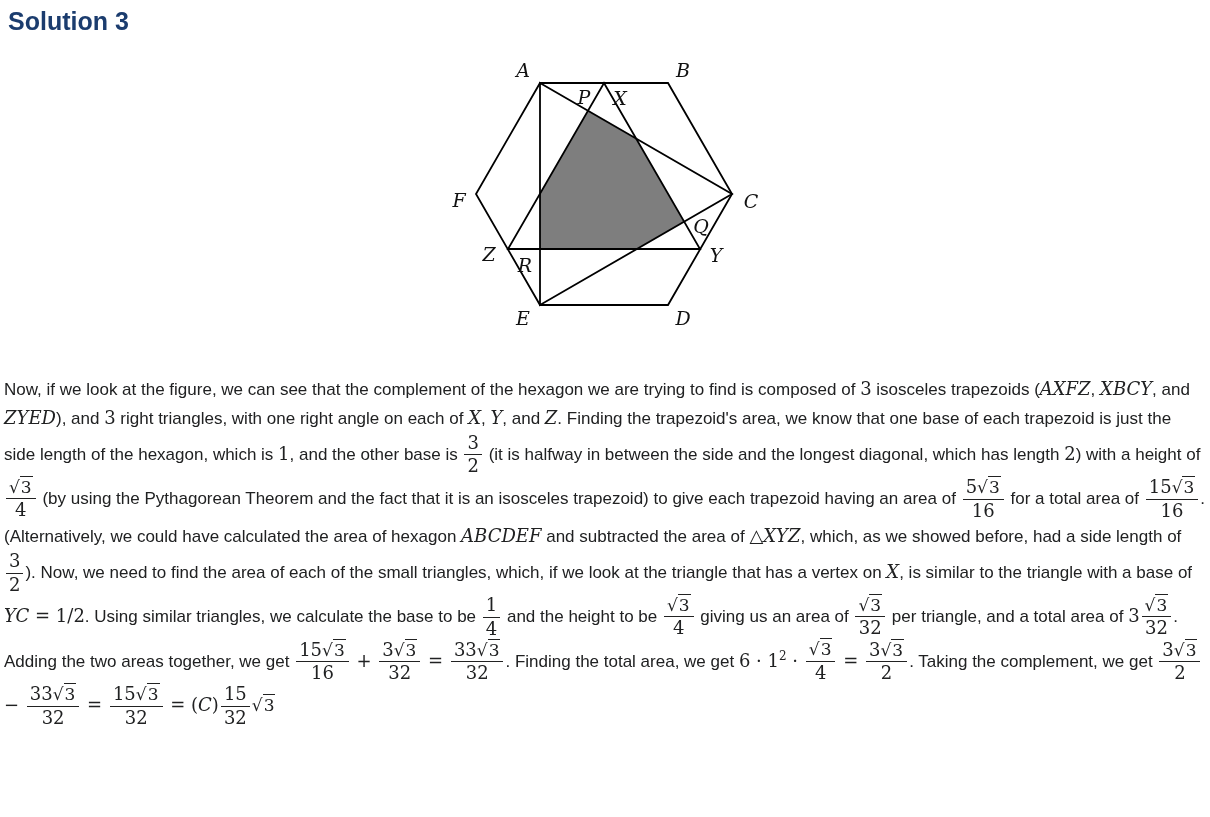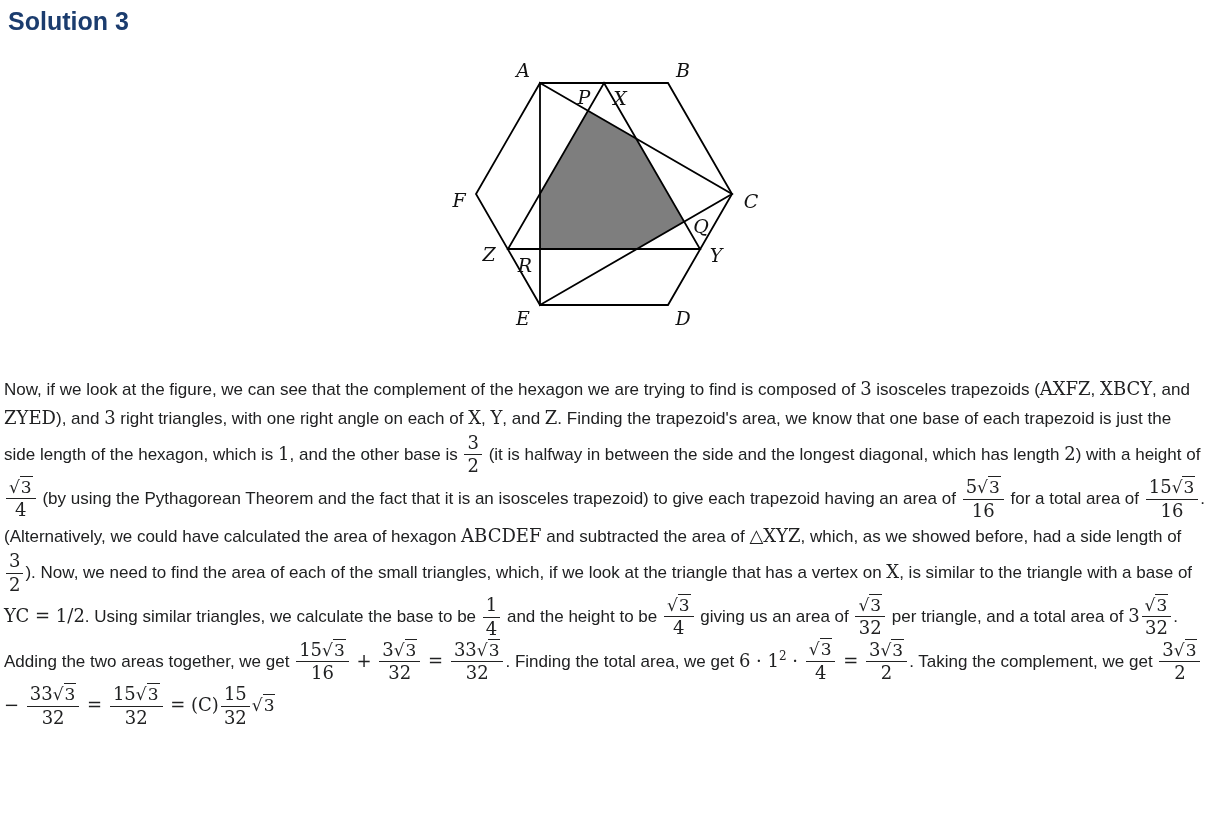--- a/index.html
+++ b/index.html
@@ -12,21 +12,21 @@
     color:#1b3c6e;font-family:"Liberation Sans",sans-serif;
   }
   .figure-wrap{width:100%;text-align:center;margin-top:18px;height:288px;}
   .figure-wrap svg{display:inline-block;}
   .flabel{font-family:"DejaVu Serif",serif;font-style:italic;font-size:19px;fill:#111111;}
   .fig-line{fill:none;stroke:#000000;stroke-width:1.8;stroke-linejoin:miter;}
   p.solution-text{
     margin:32px 4px 0 4px;font-size:17px;line-height:1.62;color:#202122;
     text-align:left;
   }
-  .mi{font-family:"DejaVu Serif",serif;font-size:18px;}
+  .mi{font-family:"DejaVu Serif",serif;font-style:italic;font-size:18px;}
   .mn{font-family:"DejaVu Serif",serif;font-size:18px;}
   .frac{
     display:inline-block;vertical-align:middle;text-align:center;
     font-family:"DejaVu Serif",serif;font-size:17px;margin:0 2px;line-height:1.15;
   }
   .frac .num{display:block;border-bottom:1.4px solid #222;padding:0 3px 1px 3px;}
   .frac .den{display:block;padding-top:1px;}
   .sqrt{white-space:nowrap;font-family:"DejaVu Serif",serif;}
   .sqrt .rad{border-top:1.4px solid #222;padding:0 1px;}
   sup.msup{font-family:"DejaVu Serif",serif;font-size:12px;vertical-align:super;line-height:0;}

